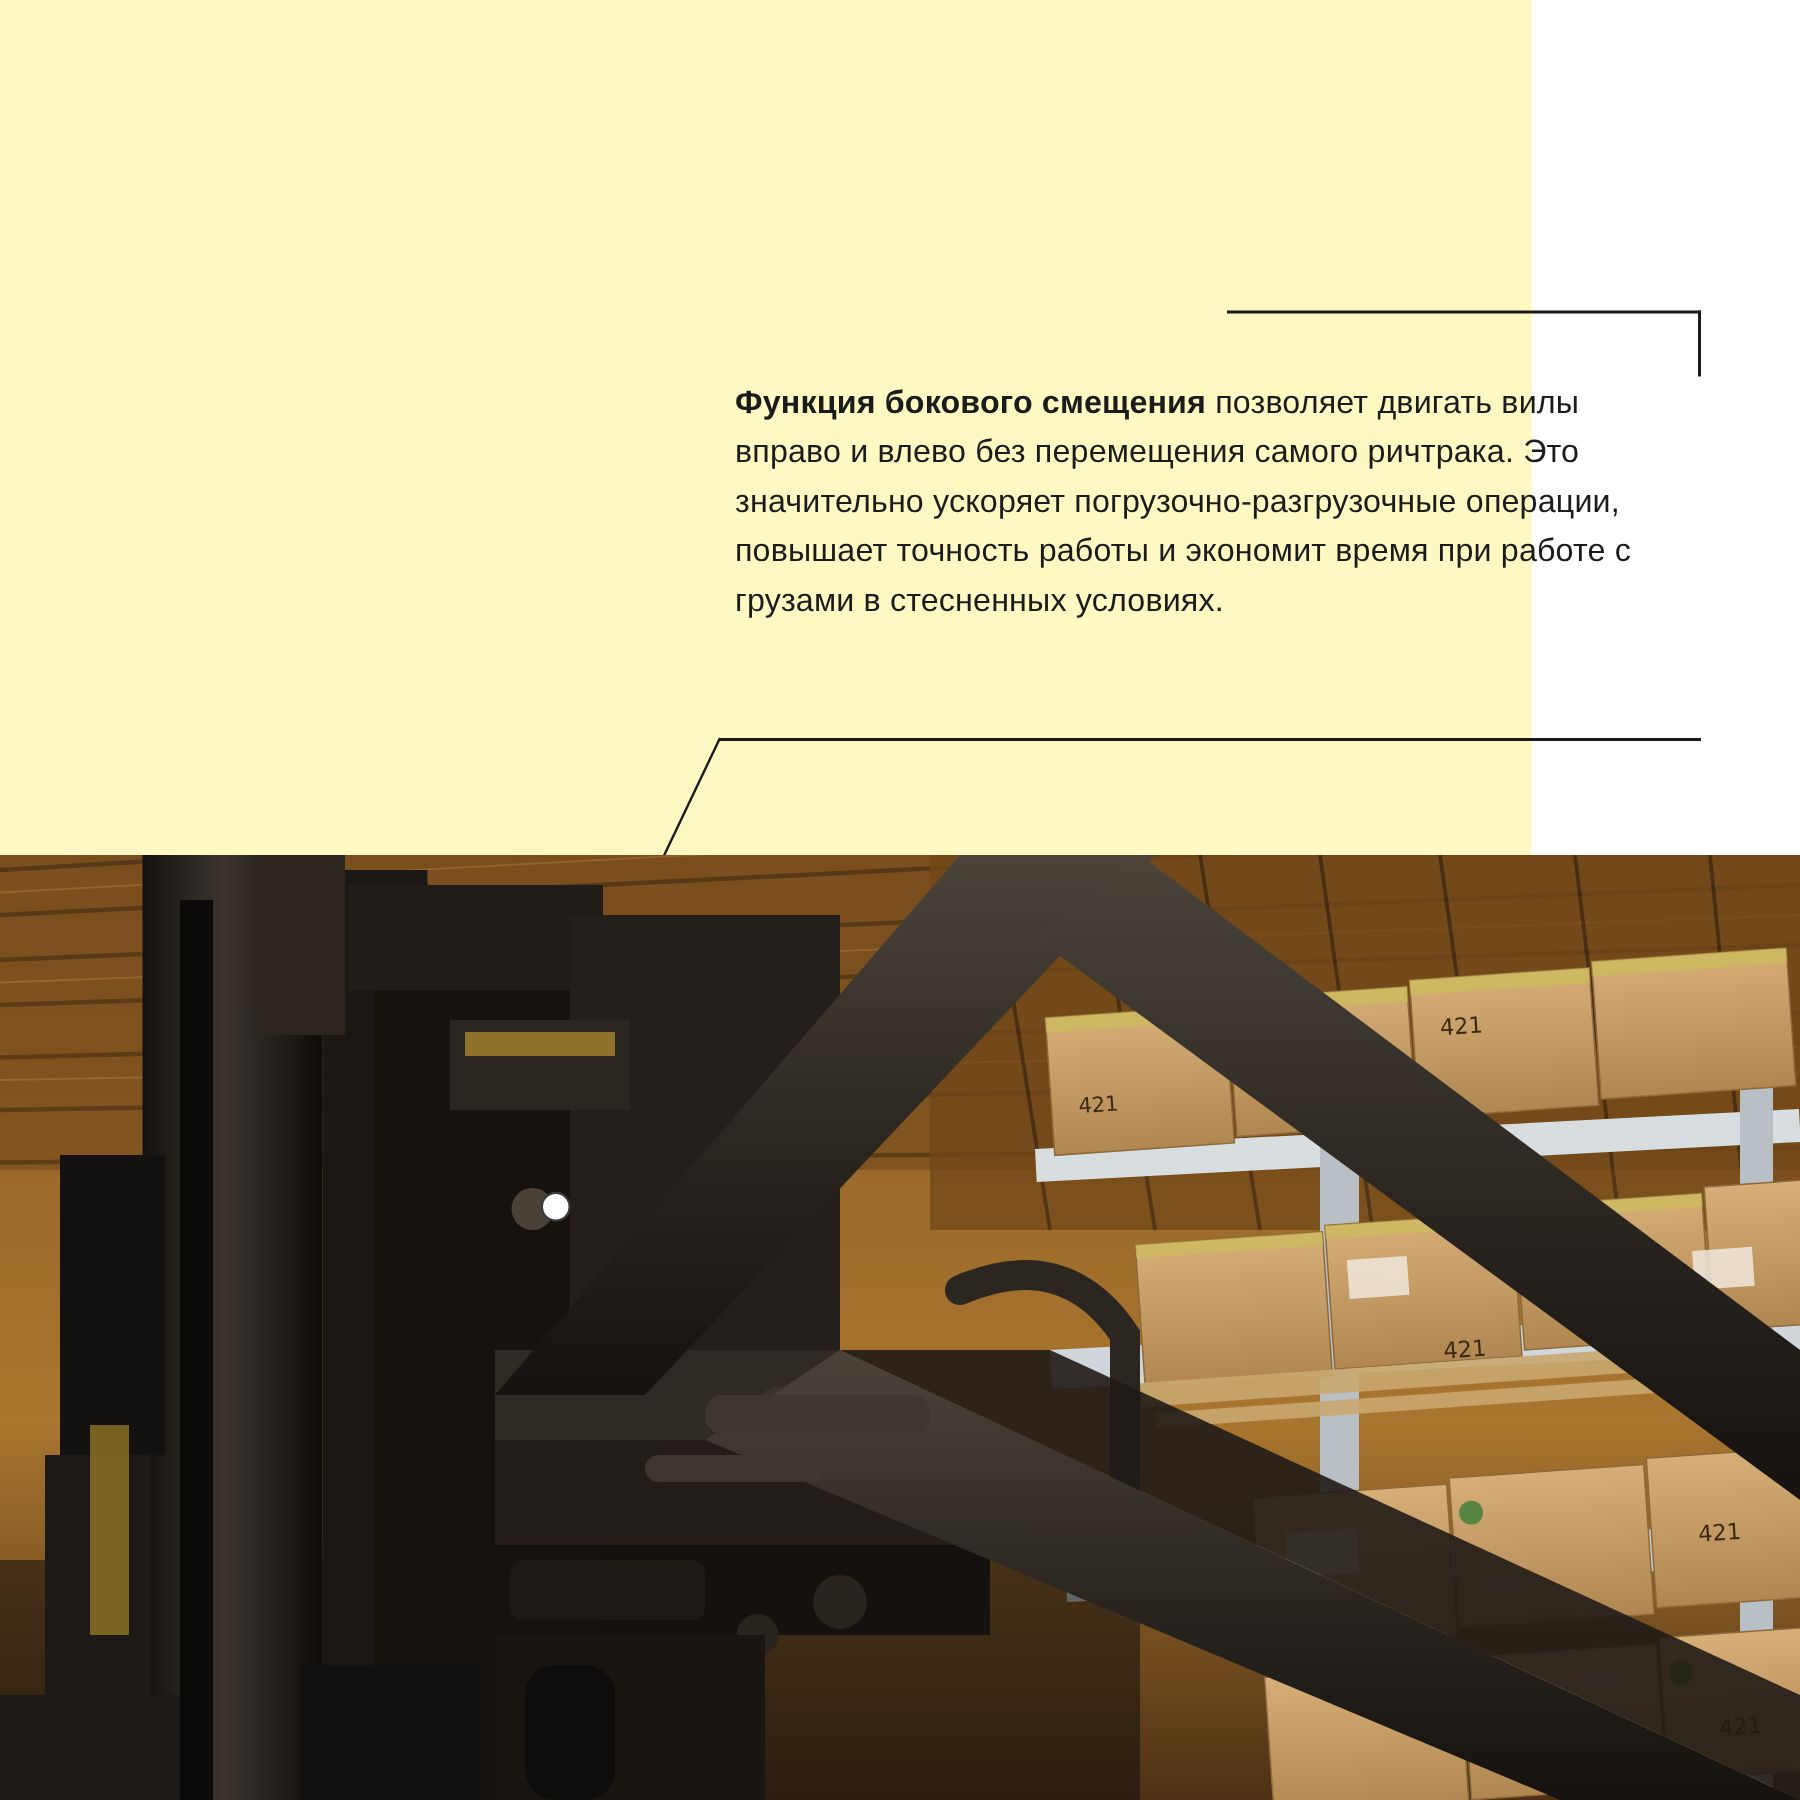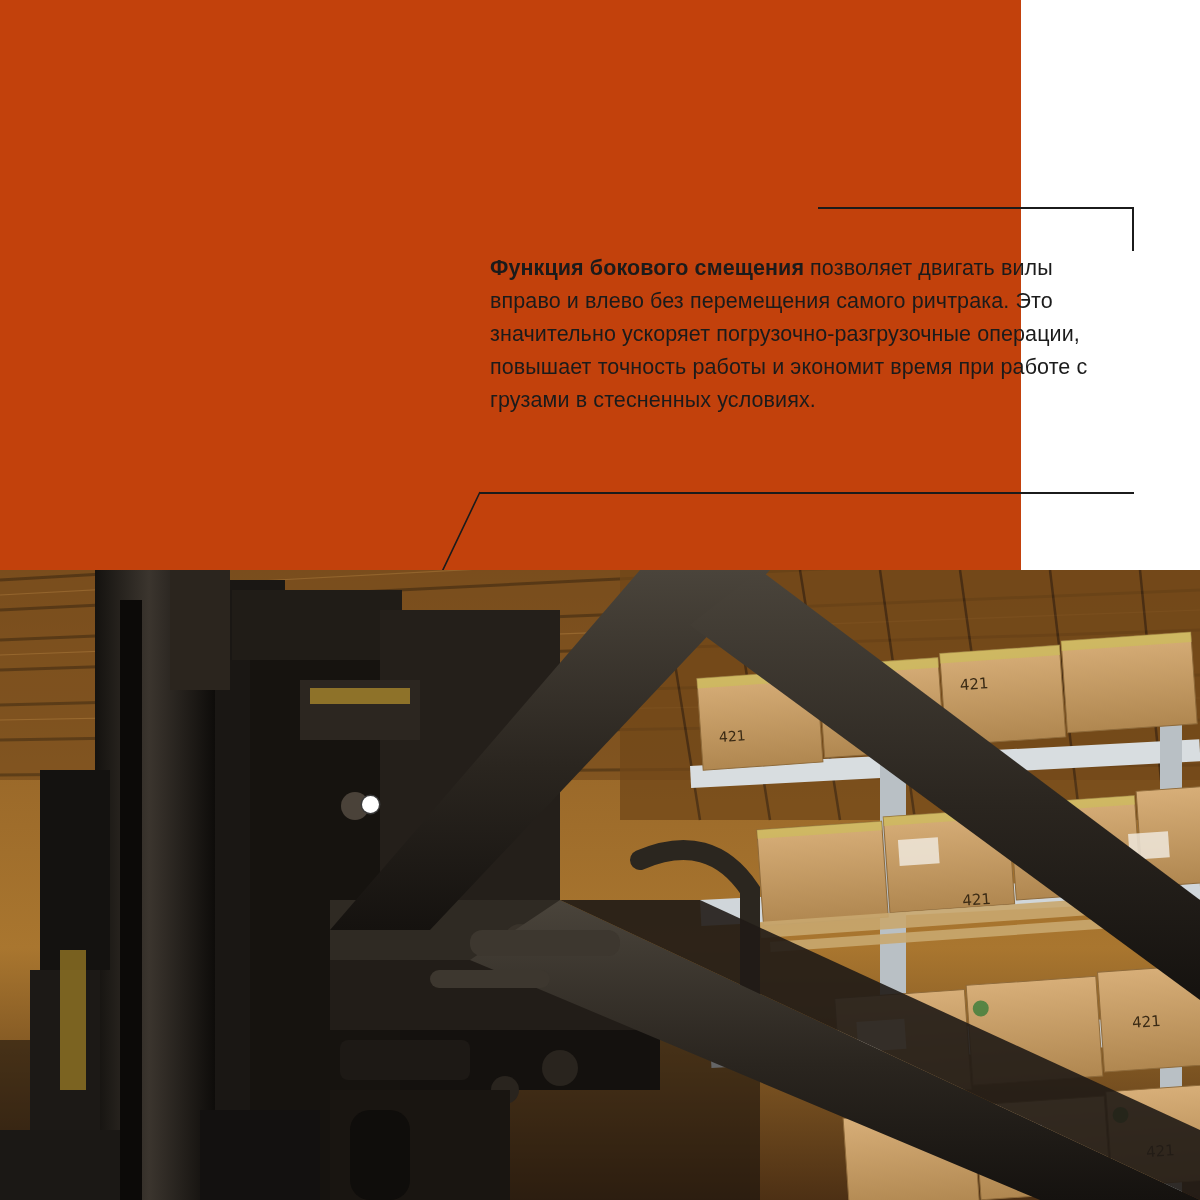--- a/index.html
+++ b/index.html
@@ -7,21 +7,21 @@
     width: 1200px;
     height: 1200px;
     overflow: hidden;
     background: #ffffff;
     font-family: "Liberation Sans", sans-serif;
   }
   .page {
     position: relative;
     width: 1021px;
     height: 1200px;
-    background: #c2410c;
+    background: #fef9c3;
   }
 
   
   .callout {
     position: absolute;
     left: 490px;
     top: 252px;
     width: 625px;
     font-size: 21.5px;
     line-height: 33px;

